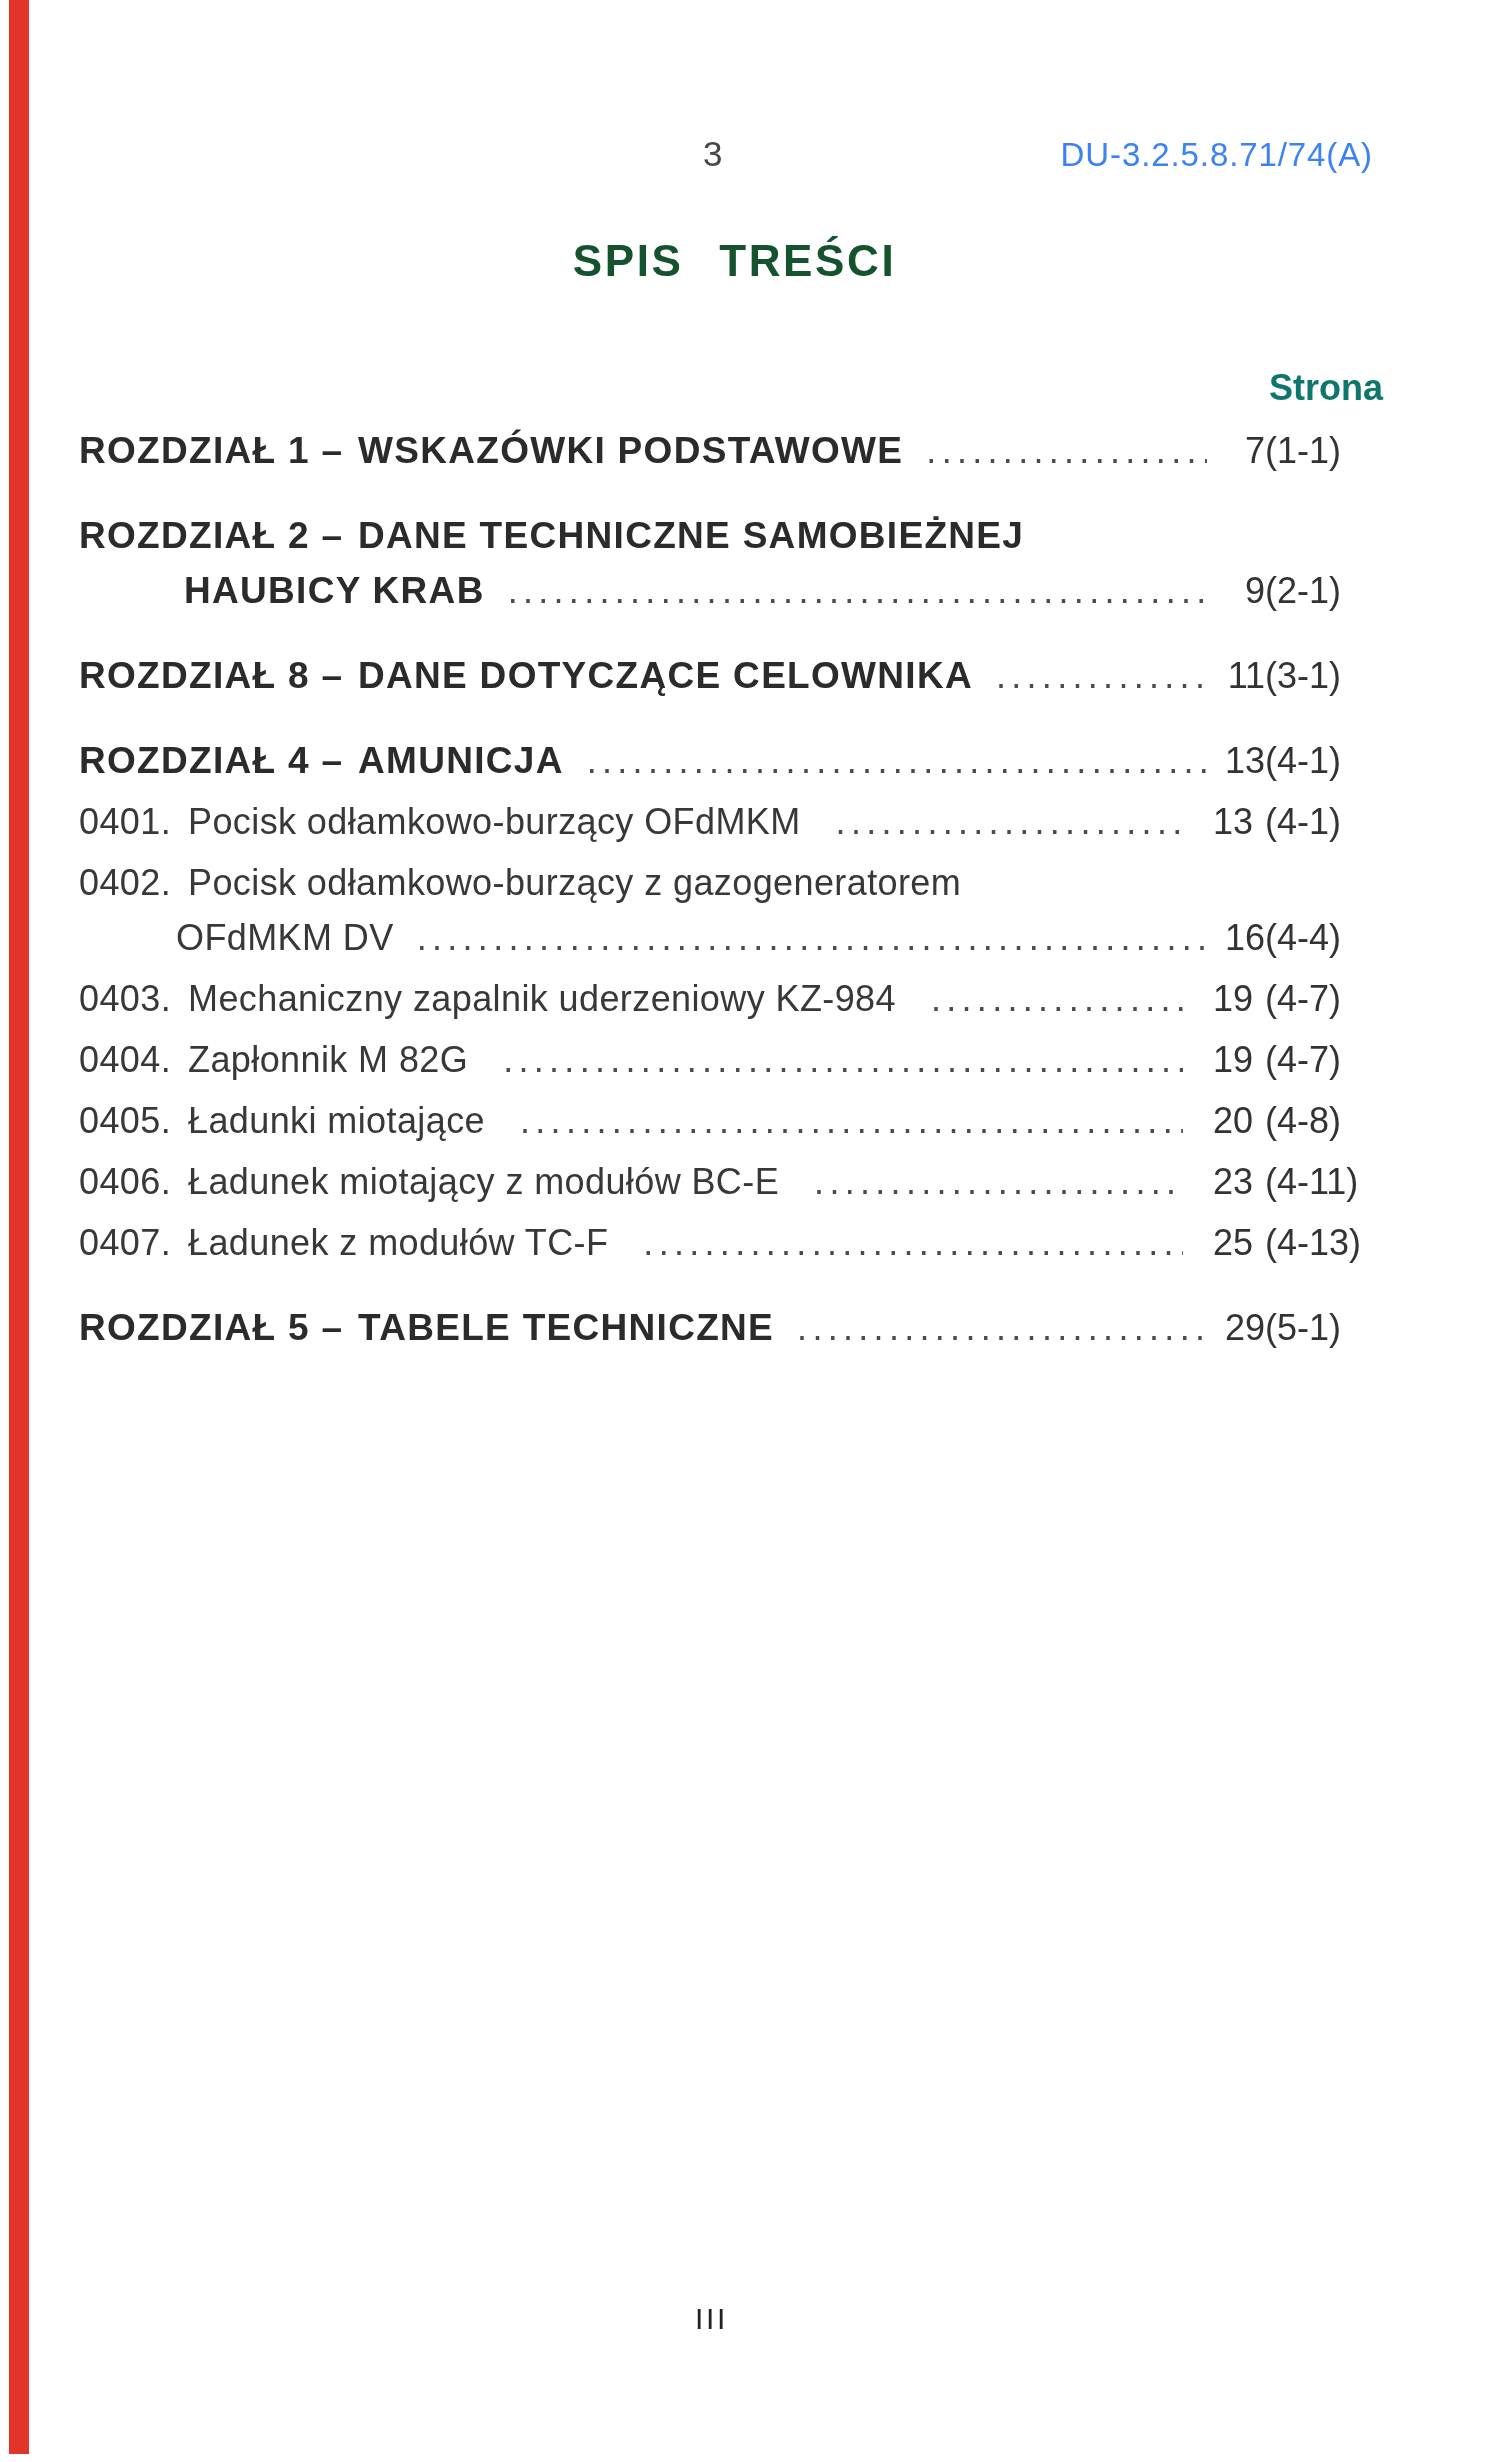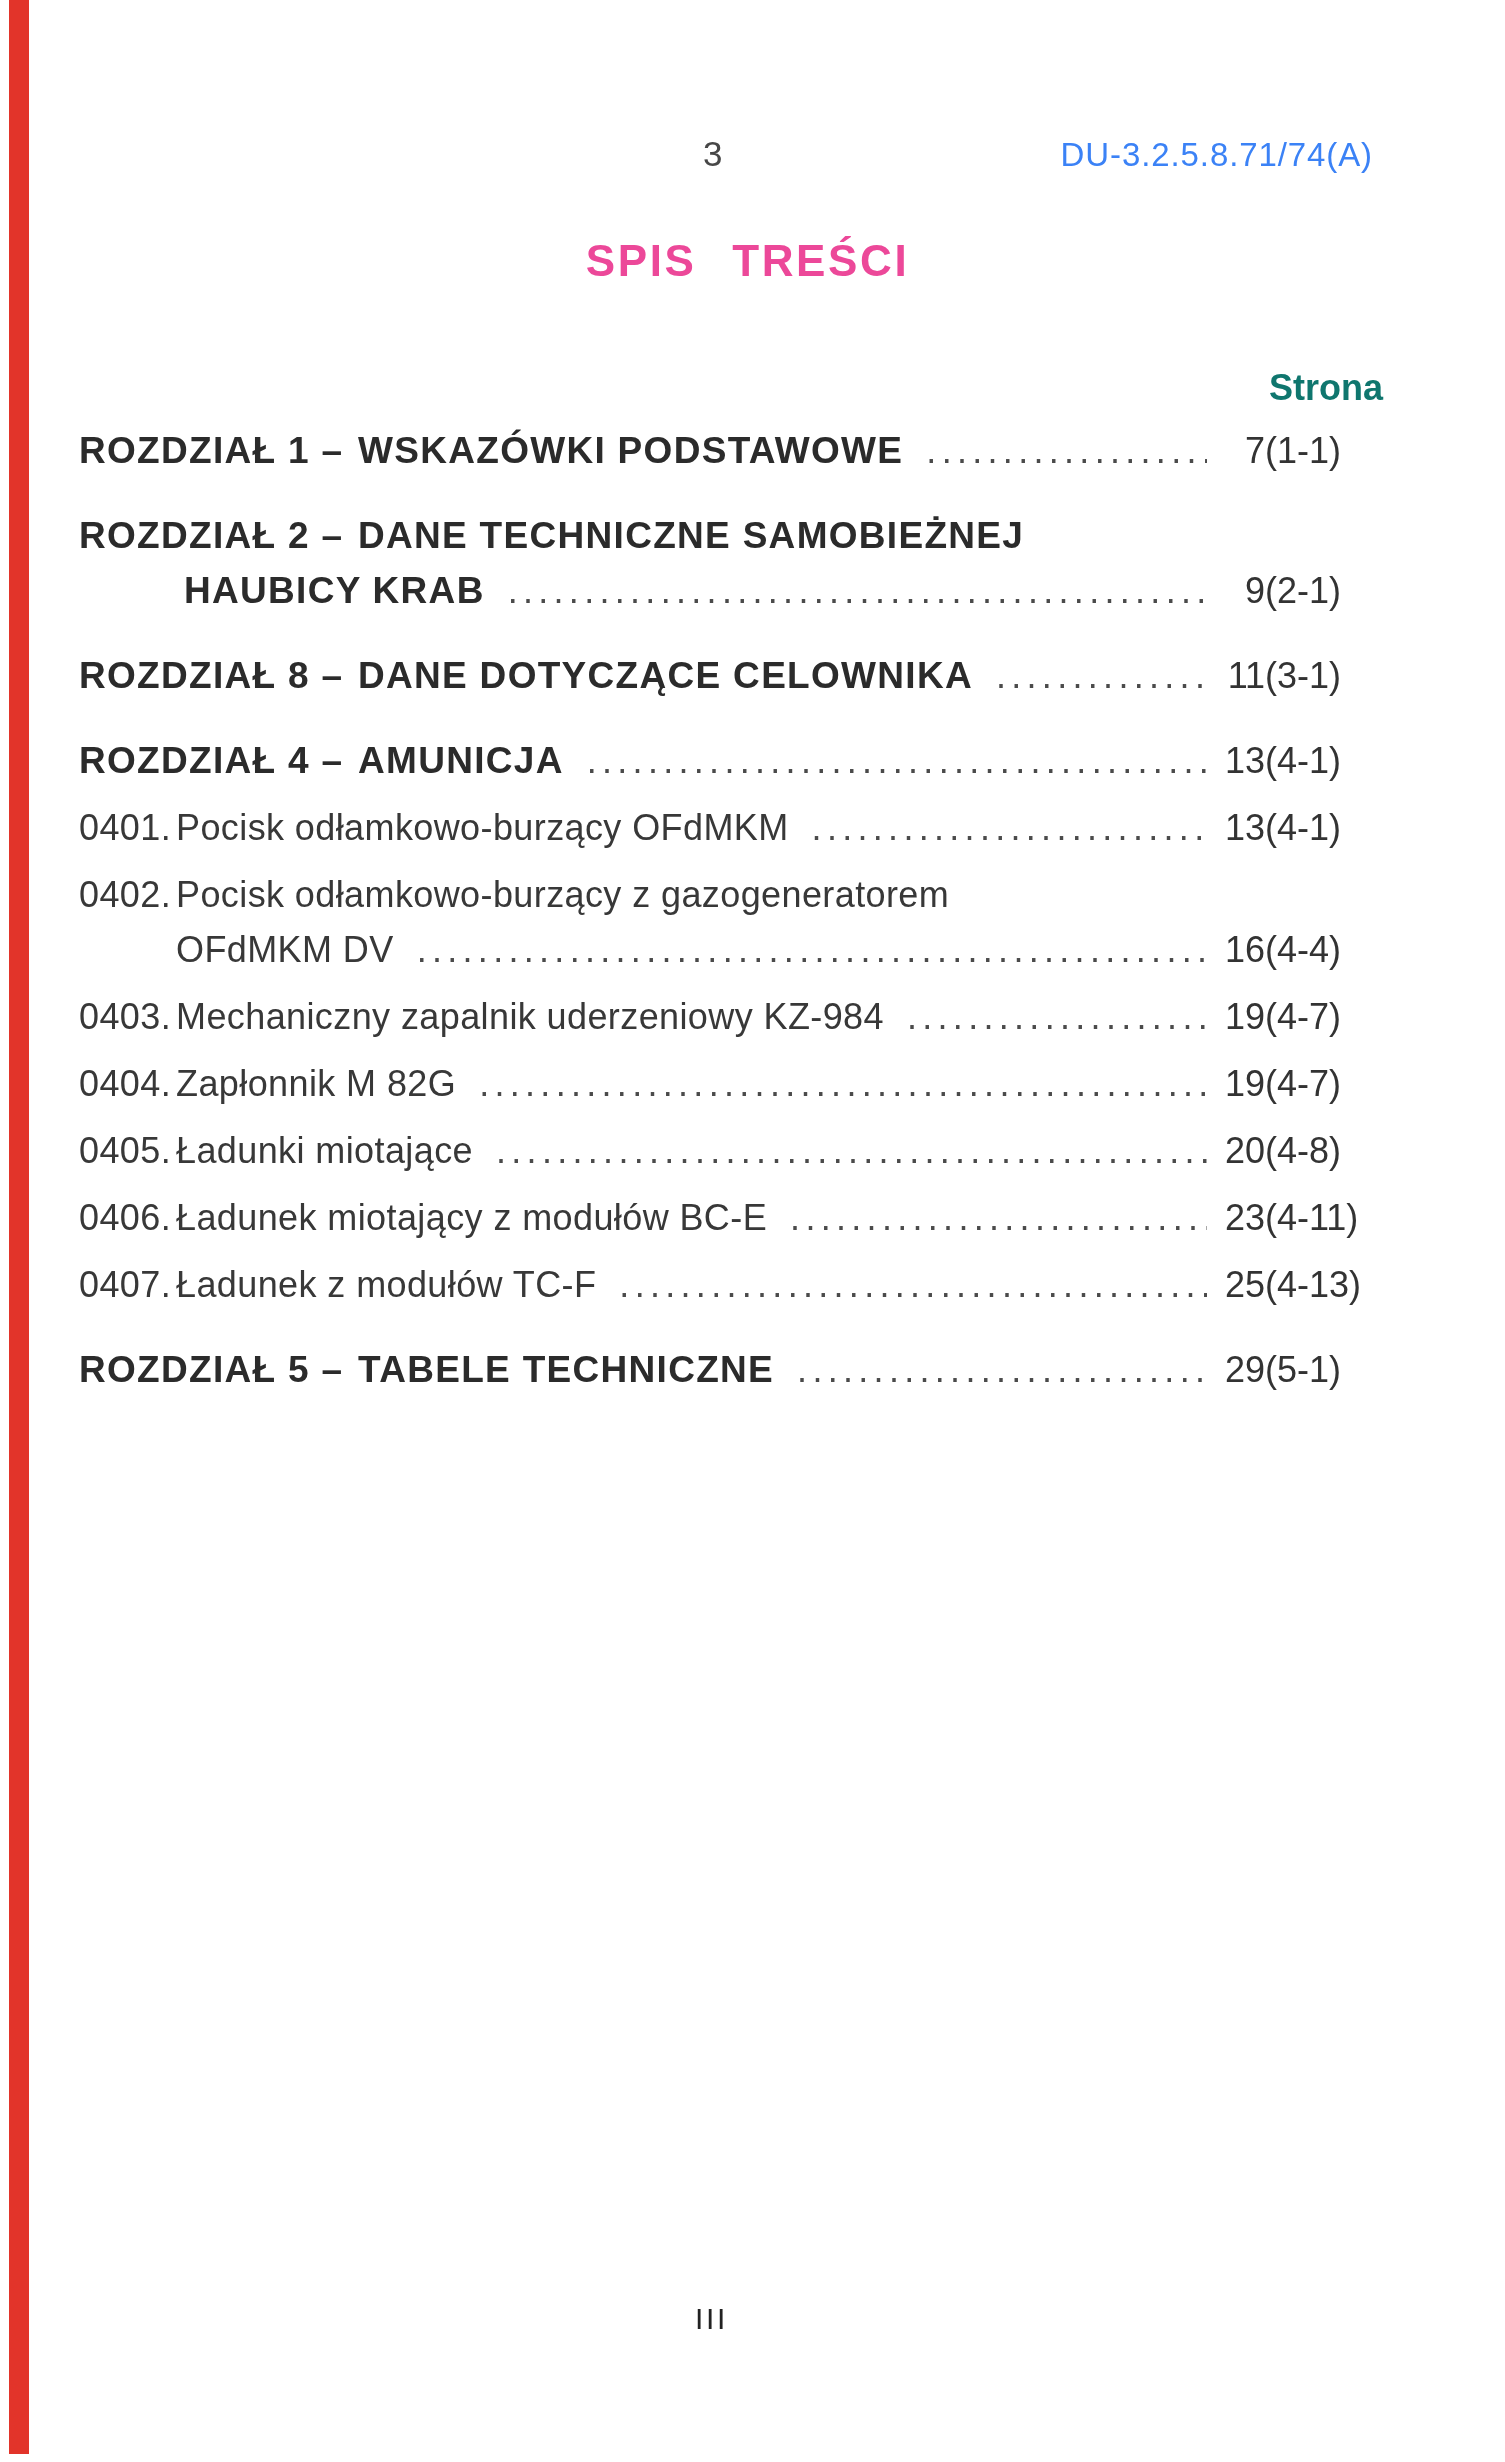--- a/index.html
+++ b/index.html
@@ -18,40 +18,40 @@
   }
   .hdr-num{
     position:absolute;top:134px;left:703px;
     font-size:35px;color:#474747;
   }
   .hdr-code{
     position:absolute;top:136px;right:132px;
     font-size:33px;color:#3b82f6;letter-spacing:0.9px;
   }
   .doc-title{
-    position:absolute;top:236px;left:92px;width:1311px;
+    position:absolute;top:236px;left:79px;width:1311px;
     text-align:center;
-    font-size:44px;font-weight:700;color:#ec4899;
+    font-size:44px;font-weight:700;color:#14532d;
     letter-spacing:2.6px;word-spacing:21px;
   }
   .toc{
     position:absolute;top:367px;left:79px;width:1311px;
   }
   .strona{
     text-align:right;padding-right:7px;margin-bottom:14px;
     font-size:36px;font-weight:700;color:#0f766e;line-height:42px;
   }
   .row{
     display:flex;align-items:baseline;
     line-height:55px;white-space:nowrap;
   }
   .row.chapter{font-weight:700;font-size:37px;letter-spacing:1.3px;color:#2b2b2b;}
   .row.item{font-weight:400;font-size:36px;letter-spacing:0.4px;color:#383838;}
   .row.gap{margin-top:30px;}
-  .row.tight{margin-top:12px;}
+  .row.tight{margin-top:6px;gap:12px;}
   .lbl-chapter{flex:0 0 279px;}
   .lbl-item{flex:0 0 97px;}
   .indent-chapter{flex:0 0 105px;}
   .indent-item{flex:0 0 97px;}
   .ttl{flex:0 0 auto;}
   .dots{
     flex:1 1 auto;overflow:hidden;white-space:nowrap;
     padding:0 8.8px 0 23px;
     font-size:36px;font-weight:400;letter-spacing:5.3px;color:#4a4a4a;
   }

